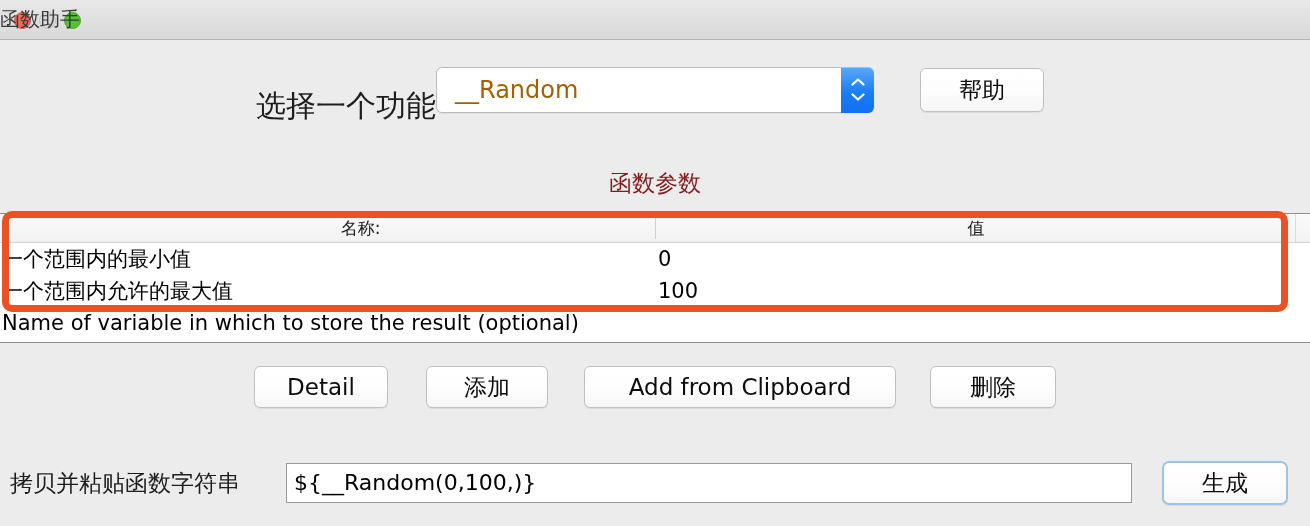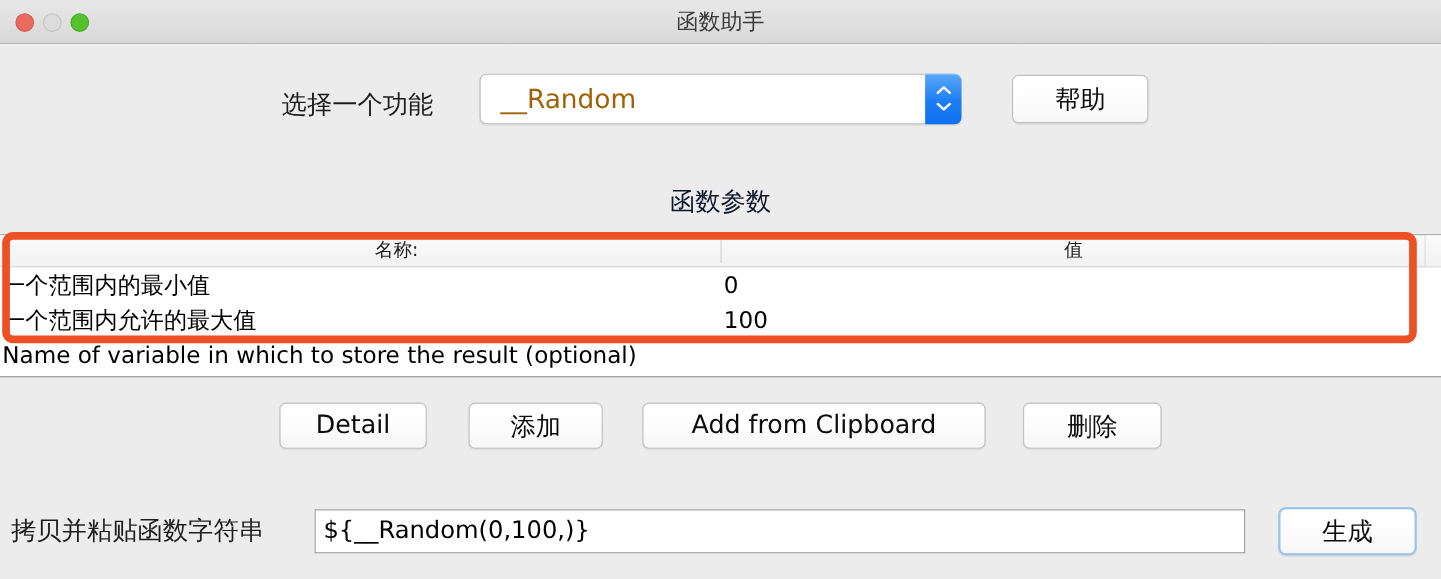--- a/index.html
+++ b/index.html
@@ -47,38 +47,38 @@
     box-sizing: border-box;
   }
   .light.close  { background: #eb6a5e; border: 1px solid #d05a50; }
   .light.min    { background: #dcdcdc; border: 1px solid #c2c2c2; }
   .light.max    { background: #53c22b; border: 1px solid #46a825; }
   .title-text {
     position: absolute;
     left: 0; top: 0;
     width: 1310px;
     line-height: 39px;
-    text-align: center;
+    text-align: left;
     font-size: 20px;
     color: #3a3a3a;
     font-family: "DejaVu Sans", sans-serif;
   }
 
   
   .row-select {
     position: absolute;
     left: 0; top: 62px;
     width: 1310px;
     height: 56px;
   }
   .label-select {
     position: absolute;
-    left: 256px; top: 6px;
+    left: 256px; top: 16px;
     line-height: 56px;
-    font-size: 23px;
+    font-size: 30px;
     color: #1d1d1d;
     font-family: "DejaVu Sans", sans-serif;
   }
   .combo {
     position: absolute;
     left: 436px; top: 5px;
     width: 438px;
     height: 46px;
     background: #ffffff;
     border: 1px solid #bcbcbc;
@@ -137,21 +137,21 @@
     height: 44px;
   }
 
   
   .params-heading {
     position: absolute;
     left: 0; top: 168px;
     width: 1310px;
     text-align: center;
     font-size: 23px;
-    color: #0f172a;
+    color: #7f1d1d;
     font-family: Liberation Serif, serif;
   }
 
   
   .table-wrap {
     position: absolute;
     left: 0; top: 213px;
     width: 1310px;
     height: 130px;
     background: #ffffff;

